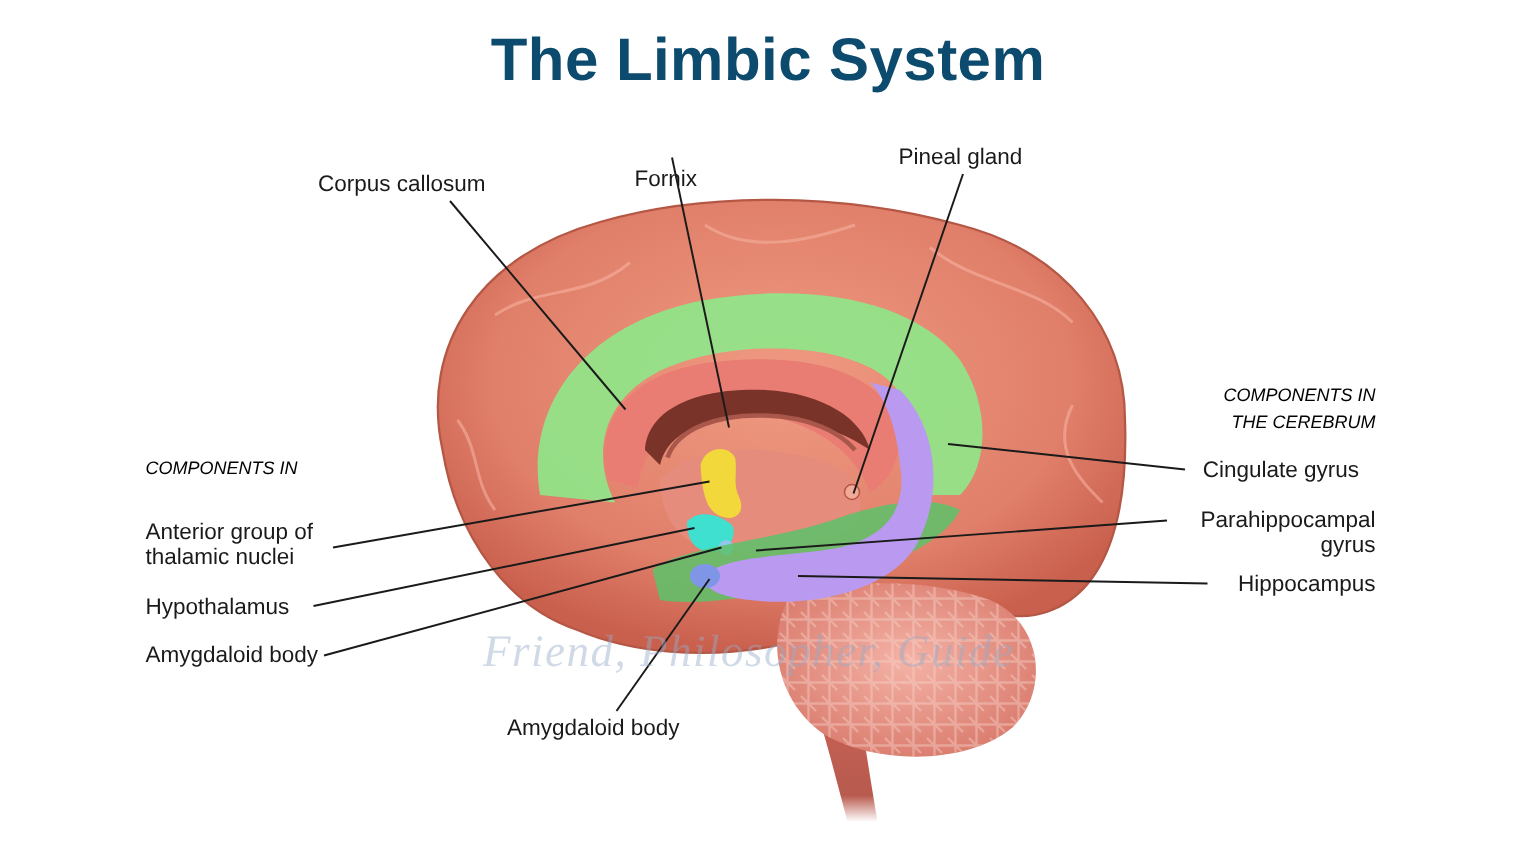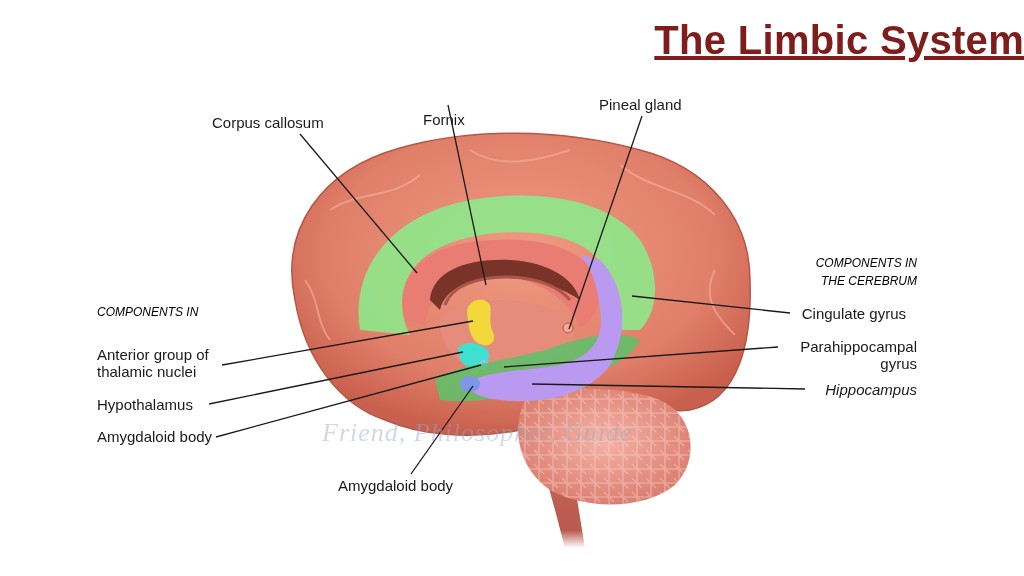--- a/index.html
+++ b/index.html
@@ -1,22 +1,22 @@
 <!DOCTYPE html>
 <html><head>
 <meta charset="utf-8">
 <style>
   html, body { margin: 0; padding: 0; background: #ffffff; }
   body { width: 1024px; height: 576px; position: relative; overflow: hidden; font-family: "Liberation Sans", sans-serif; }
-  .title { position: absolute; top: 18px; left: 0; width: 1024px; text-align: right; font-size: 40px; font-weight: bold; color: #7f1d1d; letter-spacing: 0.3px; text-decoration: underline; }
+  .title { position: absolute; top: 18px; left: 0; width: 1024px; text-align: center; font-size: 40px; font-weight: bold; color: #0c4a6e; letter-spacing: 0.3px; }
   .lbl { position: absolute; font-size: 15px; color: #1a1a1a; line-height: 17px; white-space: nowrap; }
   .grp { position: absolute; font-size: 12px; font-style: italic; color: #000000; line-height: 18px; white-space: nowrap; }
   .right { text-align: right; }
   svg.art { position: absolute; left: 0; top: 0; }
-  .wm { position: absolute; font-family: "Liberation Serif", serif; font-style: italic; font-size: 26px; color: rgba(150,170,200,0.45); left: 322px; top: 418px; letter-spacing: 1px; }
+  .wm { position: absolute; font-family: "Liberation Serif", serif; font-style: italic; font-size: 30px; color: rgba(150,170,200,0.45); left: 322px; top: 418px; letter-spacing: 1px; }
 </style>
 </head>
 <body>
 
 <div class="title">The Limbic System</div>
 
 <svg class="art" width="1024" height="576" viewBox="0 0 1024 576">
   <defs>
     <radialGradient id="cortexG" cx="50%" cy="40%" r="60%">
       <stop offset="0%" stop-color="#f09a82"></stop>
@@ -109,13 +109,13 @@
 
 <div class="grp right" style="right:107px; top:254px;">
   <div>COMPONENTS IN</div>
   <div>THE CEREBRUM</div>
 </div>
 <div class="lbl right" style="right:118px; top:305px;">Cingulate gyrus</div>
 <div class="lbl right" style="right:107px; top:338px;">
   <div>Parahippocampal</div>
   <div>gyrus</div>
 </div>
-<div class="lbl right" style="right:107px; top:381px;font-style:italic;">Hippocampus</div>
+<div class="lbl right" style="right:107px; top:381px;">Hippocampus</div>
 
 </body></html>

